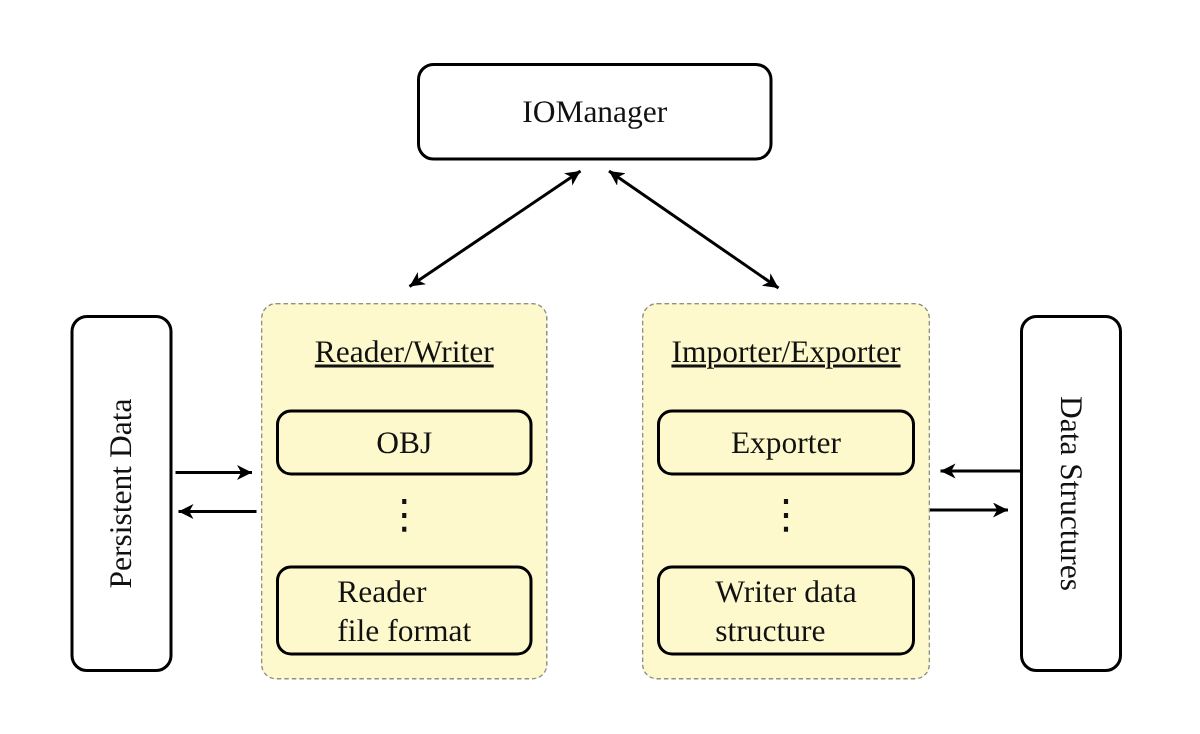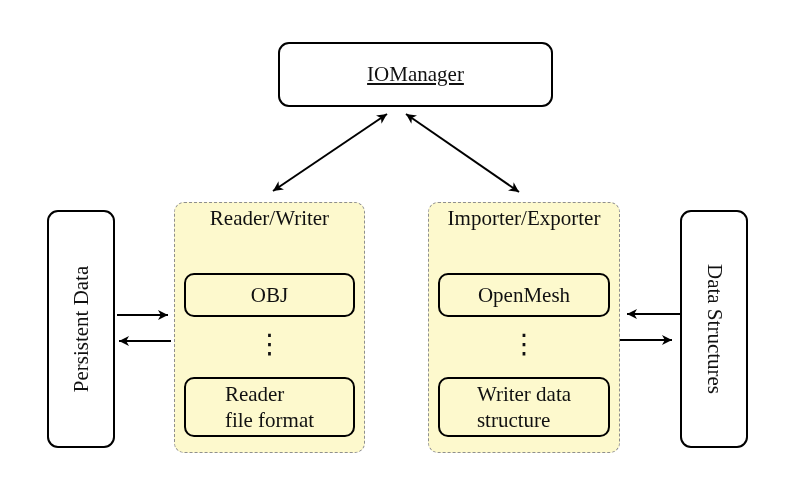--- a/index.html
+++ b/index.html
@@ -22,38 +22,38 @@
   .arrows line{stroke:var(--arrow);stroke-width:2px;}
 
   .node{
     position:absolute;box-sizing:border-box;
     background:var(--node-fill);
     border:2.5px solid var(--node-border);
     border-radius:11px;
     display:flex;align-items:center;justify-content:center;
     font-size:21px;
   }
-  .node-iomanager{left:278px;top:42px;width:275px;height:65px;text-decoration:underline;}
+  .node-iomanager{left:278px;top:42px;width:237px;height:65px;}
   .vbox-left{left:47px;top:210px;width:68px;height:238px;}
   .vbox-right{left:680px;top:210px;width:68px;height:238px;}
   .vtext{position:absolute;left:50%;top:50%;white-space:nowrap;font-size:21px;}
   .vtext.ccw{transform:translate(-50%,-50%) rotate(-90deg);}
   .vtext.cw{transform:translate(-50%,-50%) rotate(90deg);}
 
   .group{
     position:absolute;box-sizing:border-box;
     background:var(--group-fill);
     border:1.6px dashed var(--group-border);
     border-radius:10px;
   }
   .group-rw{left:174px;top:202px;width:191px;height:251px;}
   .group-ie{left:428px;top:202px;width:192px;height:251px;}
   .group-title{
-    position:absolute;top:4px;left:0;right:0;
-    text-align:center;font-size:21px;line-height:1.1;
+    position:absolute;top:20px;left:0;right:0;
+    text-align:center;font-size:21px;line-height:1.1;text-decoration:underline;
   }
   .inner{
     position:absolute;left:9px;right:9px;box-sizing:border-box;
     background:var(--group-fill);
     border:2.5px solid var(--node-border);
     border-radius:10px;
     display:flex;align-items:center;justify-content:center;
     font-size:21px;line-height:1.25;
     white-space:pre-line;
   }
@@ -107,21 +107,21 @@
     <div class="dots">⋮</div>
     <div class="inner slot-b">
       <span>Reader
 file format</span>
     </div>
   </div>
 
   <div class="group group-ie">
     <div class="group-title">Importer/Exporter</div>
     <div class="inner slot-a">
-      <span>OpenMesh</span>
+      <span>Exporter</span>
     </div>
     <div class="dots">⋮</div>
     <div class="inner slot-b">
       <span>Writer data
 structure</span>
     </div>
   </div>
 
 </div>
 

